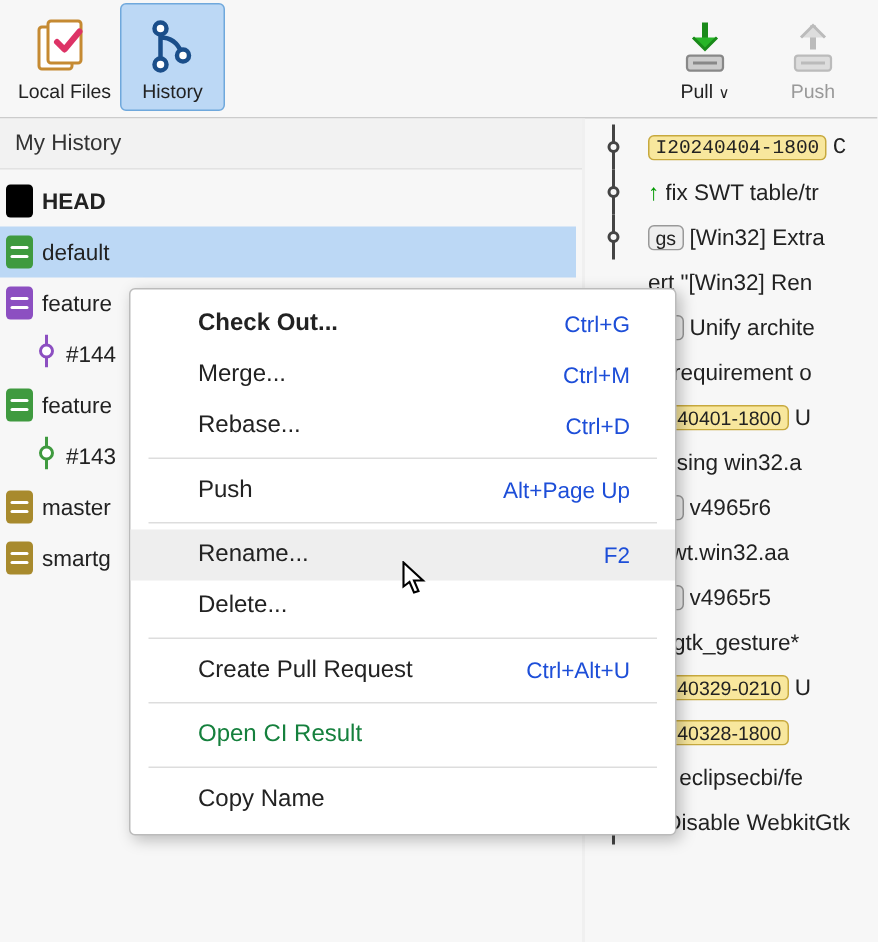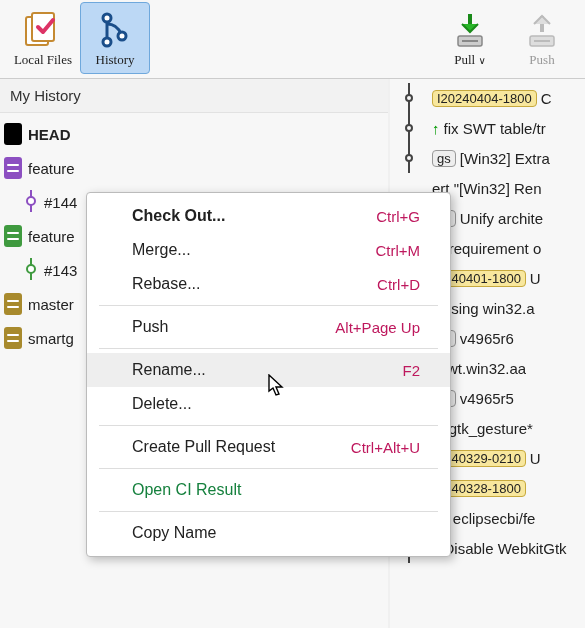--- a/index.html
+++ b/index.html
@@ -1,20 +1,20 @@
 <!DOCTYPE html>
 <html><head>
 <meta charset="utf-8">
 <style>
   * { box-sizing: border-box; margin: 0; padding: 0; }
   body { font-family: "Segoe UI", Tahoma, sans-serif; font-size: 14px; background: #f7f7f7; color: #222; user-select: none; }
   .app { width: 585px; height: 628px; position: relative; overflow: hidden; background: #f7f7f7; }
   
   .toolbar { display: flex; justify-content: space-between; padding: 2px 8px 4px 8px; }
-  .toolbar-left, .toolbar-right { display: flex; gap: 2px; font-family: Liberation Serif, serif; }
+  .toolbar-left, .toolbar-right { display: flex; gap: 2px; }
   .tool-btn { display: flex; flex-direction: column; align-items: center; justify-content: center; width: 70px; height: 72px; border: 1px solid transparent; border-radius: 4px; cursor: pointer; font-size: 13px; }
   .tool-btn .icon-wrap { height: 44px; display: flex; align-items: center; justify-content: center; }
   .tool-btn.selected { background: #bcd8f5; border-color: #6fa8dc; }
   .tool-btn.disabled { color: #999; cursor: default; }
   
   .split { display: flex; height: calc(100% - 78px); border-top: 1px solid #ccc;}
   .panel-left { width: 388px; display:flex; flex-direction:column;}
   .panel-right { flex: 1; border-left: 2px solid #f0f0f0; display:flex; flex-direction:column;}
   
   .panel-header { padding: 8px 10px 8px 10px; font-size: 15px; color: #333; border-bottom: 1px solid #e2e2e2; background:#f2f2f2;}
@@ -44,21 +44,21 @@
   
   .graph-line { position:absolute; left:18px; top:0; bottom:0; width:2px; background:#444;}
   .graph-dot { position:absolute; left:15px; top:11px; width:8px; height:8px; border:2px solid #444; border-radius:50%; background:#f7f7f7;}
   
   
   .ctx-menu { position:absolute; background:#fff; border:1px solid #bbb; box-shadow: 3px 3px 10px rgba(0,0,0,.25); border-radius:4px; padding:6px 0; font-size:16px; z-index:50;}
   .ctx-item { display:flex; justify-content:space-between; align-items:center; padding:8px 30px 8px 45px; cursor:pointer; white-space:nowrap;}
   .ctx-item.hover { background:#eee;}
   .ctx-item.disabled { color:#15803d; cursor:default;}
   .ctx-sep { height:1px; background:#ddd; margin:4px 12px;}
-  .ctx-shortcut { color:#be185d; margin-left:30px; font-size:15px;}
+  .ctx-shortcut { color:#1d4ed8; margin-left:30px; font-size:15px;}
   .ctx-item.bold .ctx-label{ font-weight:700;}
   
   .cursor-img { position:absolute; z-index:60; pointer-events:none;}
 </style>
 </head>
 <body>
 <div class="app">
 
 <div class="toolbar">
   <div class="toolbar-left">
@@ -113,20 +113,27 @@
 
 <div class="split">
 
   <div class="panel-left">
     <div class="panel-header">My History</div>
     <div class="branch-list">
       <div class="branch-row head">
             <div class="tag black"></div>
             <span class="lbl">HEAD</span>
           </div>
+      <div class="branch-row selected">
+            <div class="tag green">
+              <span class="bar1"></span>
+              <span class="bar2"></span>
+            </div>
+            <span class="lbl">default</span>
+          </div>
       <div class="branch-row">
             <div class="tag purple">
               <span class="bar1"></span>
               <span class="bar2"></span>
             </div>
             <span class="lbl">feature</span>
           </div>
       <div class="branch-row child">
         <span><svg width="14" height="22">
                 <line x1="7" y1="0" x2="7" y2="22" stroke="#8c4fc1" stroke-width="2"></line>
@@ -166,21 +173,21 @@
   </div>
 
   <div class="panel-right">
     <div class="log-area">
       <div class="log-inner" id="log-rows">
             <div class="log-row">
               <div class="graph-col">
                 <div class="graph-line"></div>
                 <div class="graph-dot"></div>
               </div>
-              <div style="display: flex; align-items: flex-start; overflow: hidden;">
+              <div style="display: flex; align-items: flex-start; overflow: hidden; font-family: Liberation Mono, monospace;">
                 <span class="pill yellow">I20240404-1800</span>
                 <span class="msg">C</span>
               </div>
             </div>
             <div class="log-row">
               <div class="graph-col">
                 <div class="graph-line"></div>
                 <div class="graph-dot"></div>
               </div>
               <div style="display: flex; align-items: center; overflow: hidden;">

